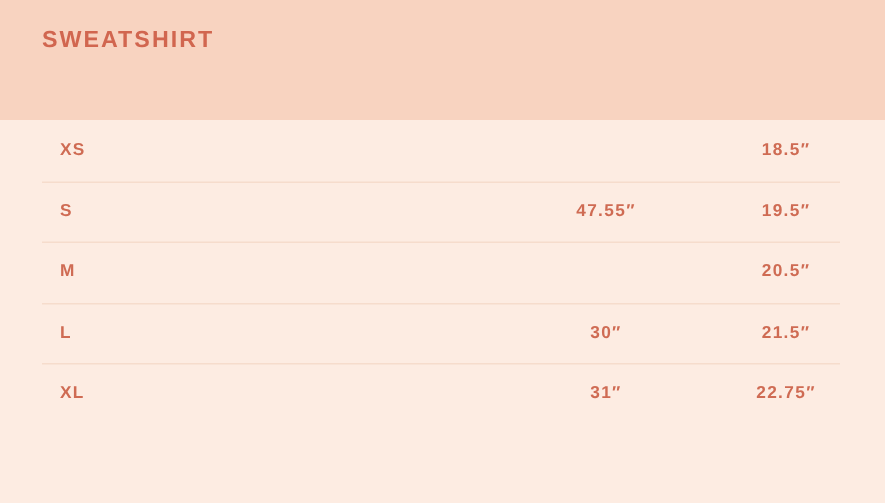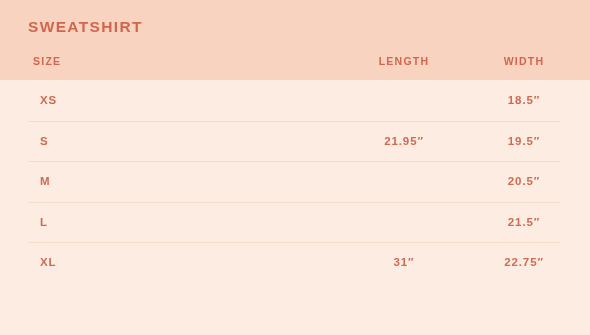--- a/index.html
+++ b/index.html
@@ -94,50 +94,46 @@
   .cell.width  { left: 444px; width: 160px; text-align: center; }
 </style>
 </head>
 <body>
 
 <div class="chart">
 
   <div class="header-band">
     <div class="title">SWEATSHIRT</div>
 
-    <div class="col-head-row">
-      <div class="col-head size">SIZE</div>
-      <div class="col-head length">LENGTH</div>
-      <div class="col-head width">WIDTH</div>
-    </div>
   </div>
 
   <div class="rows">
 
     <div class="row">
       <div class="cell size">XS</div>
       <div class="cell width">18.5″</div>
     </div>
 
     <div class="row">
       <div class="row-divider"></div>
       <div class="cell size">S</div>
-      <div class="cell length">21.95″</div>
+      <div class="cell length">47.55″</div>
       <div class="cell width">19.5″</div>
     </div>
 
     <div class="row">
       <div class="row-divider"></div>
       <div class="cell size">M</div>
       <div class="cell width">20.5″</div>
     </div>
 
     <div class="row">
       <div class="row-divider"></div>
       <div class="cell size">L</div>
+      <div class="cell length">30″</div>
       <div class="cell width">21.5″</div>
     </div>
 
     <div class="row">
       <div class="row-divider"></div>
       <div class="cell size">XL</div>
       <div class="cell length">31″</div>
       <div class="cell width">22.75″</div>
     </div>
 

